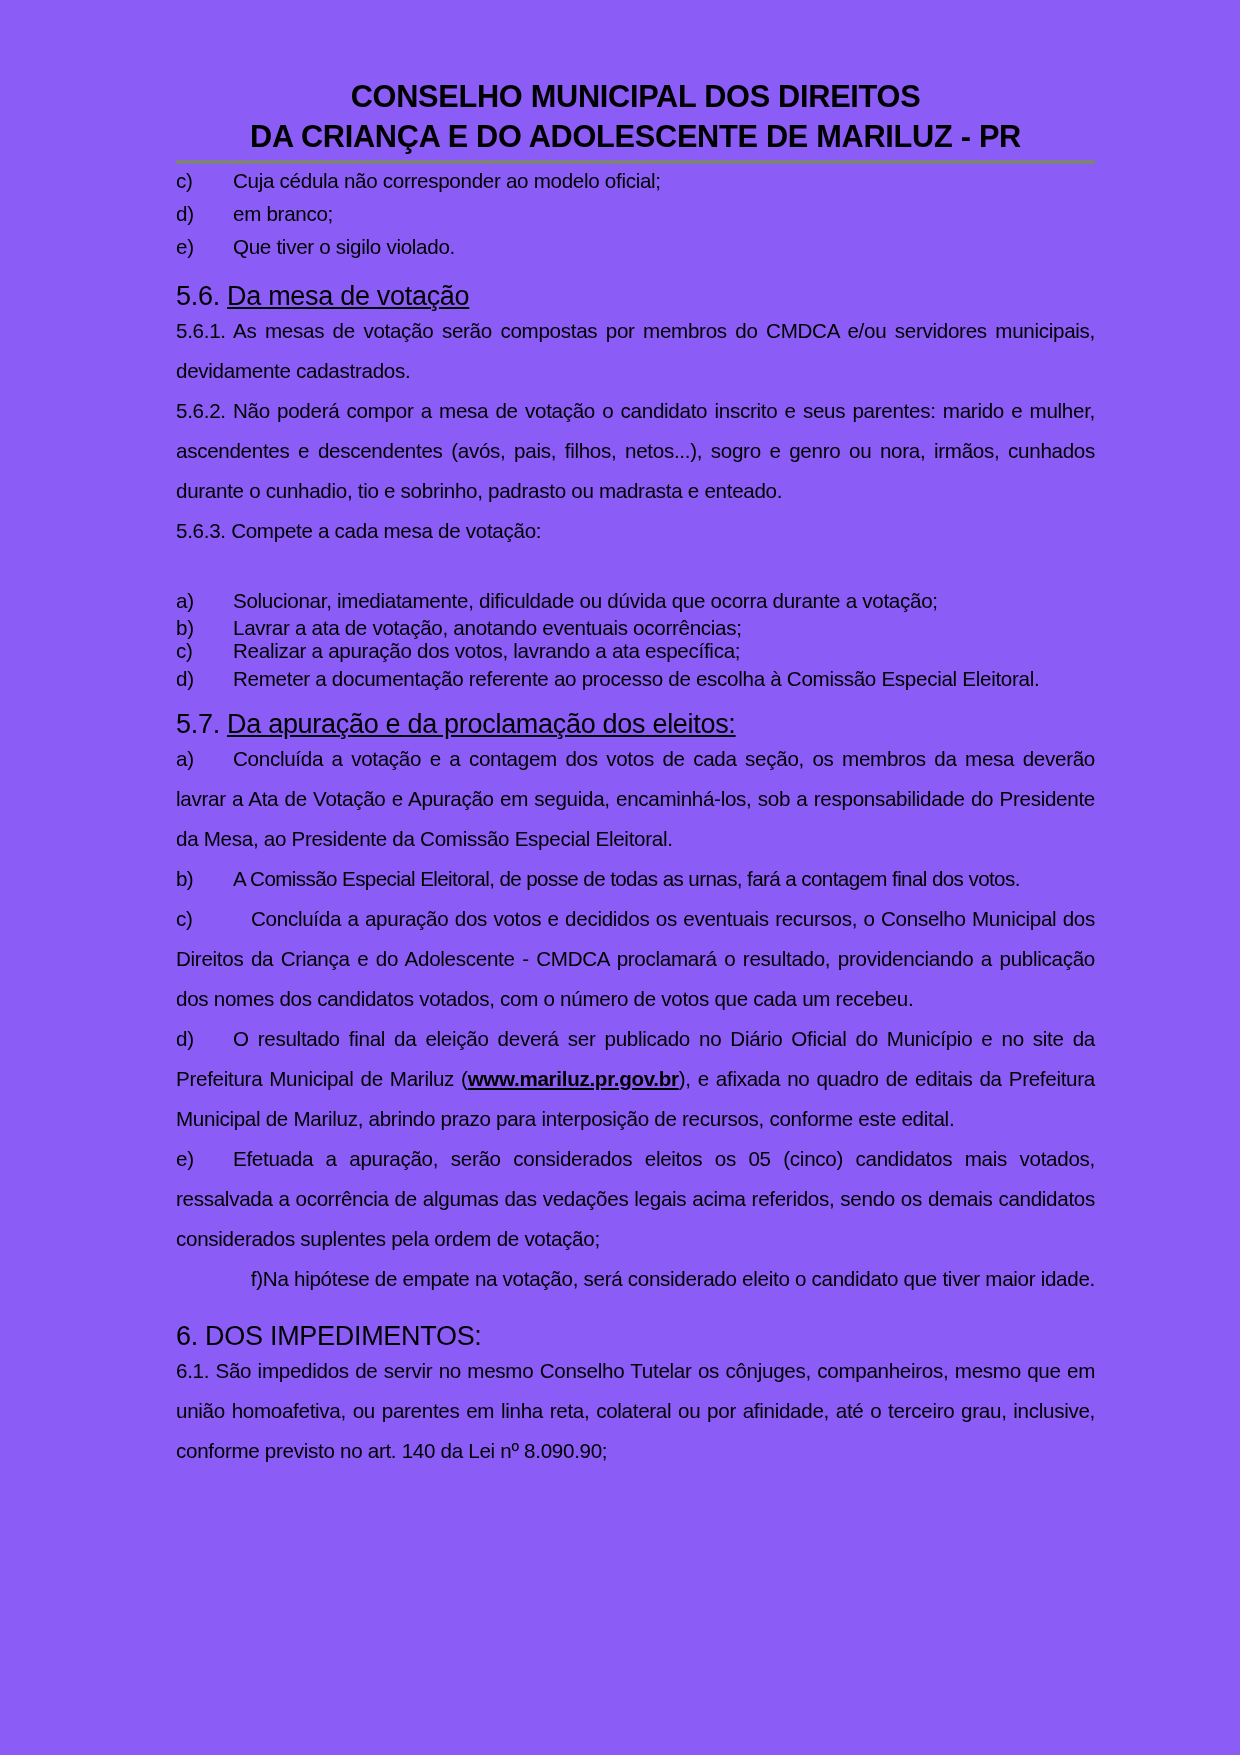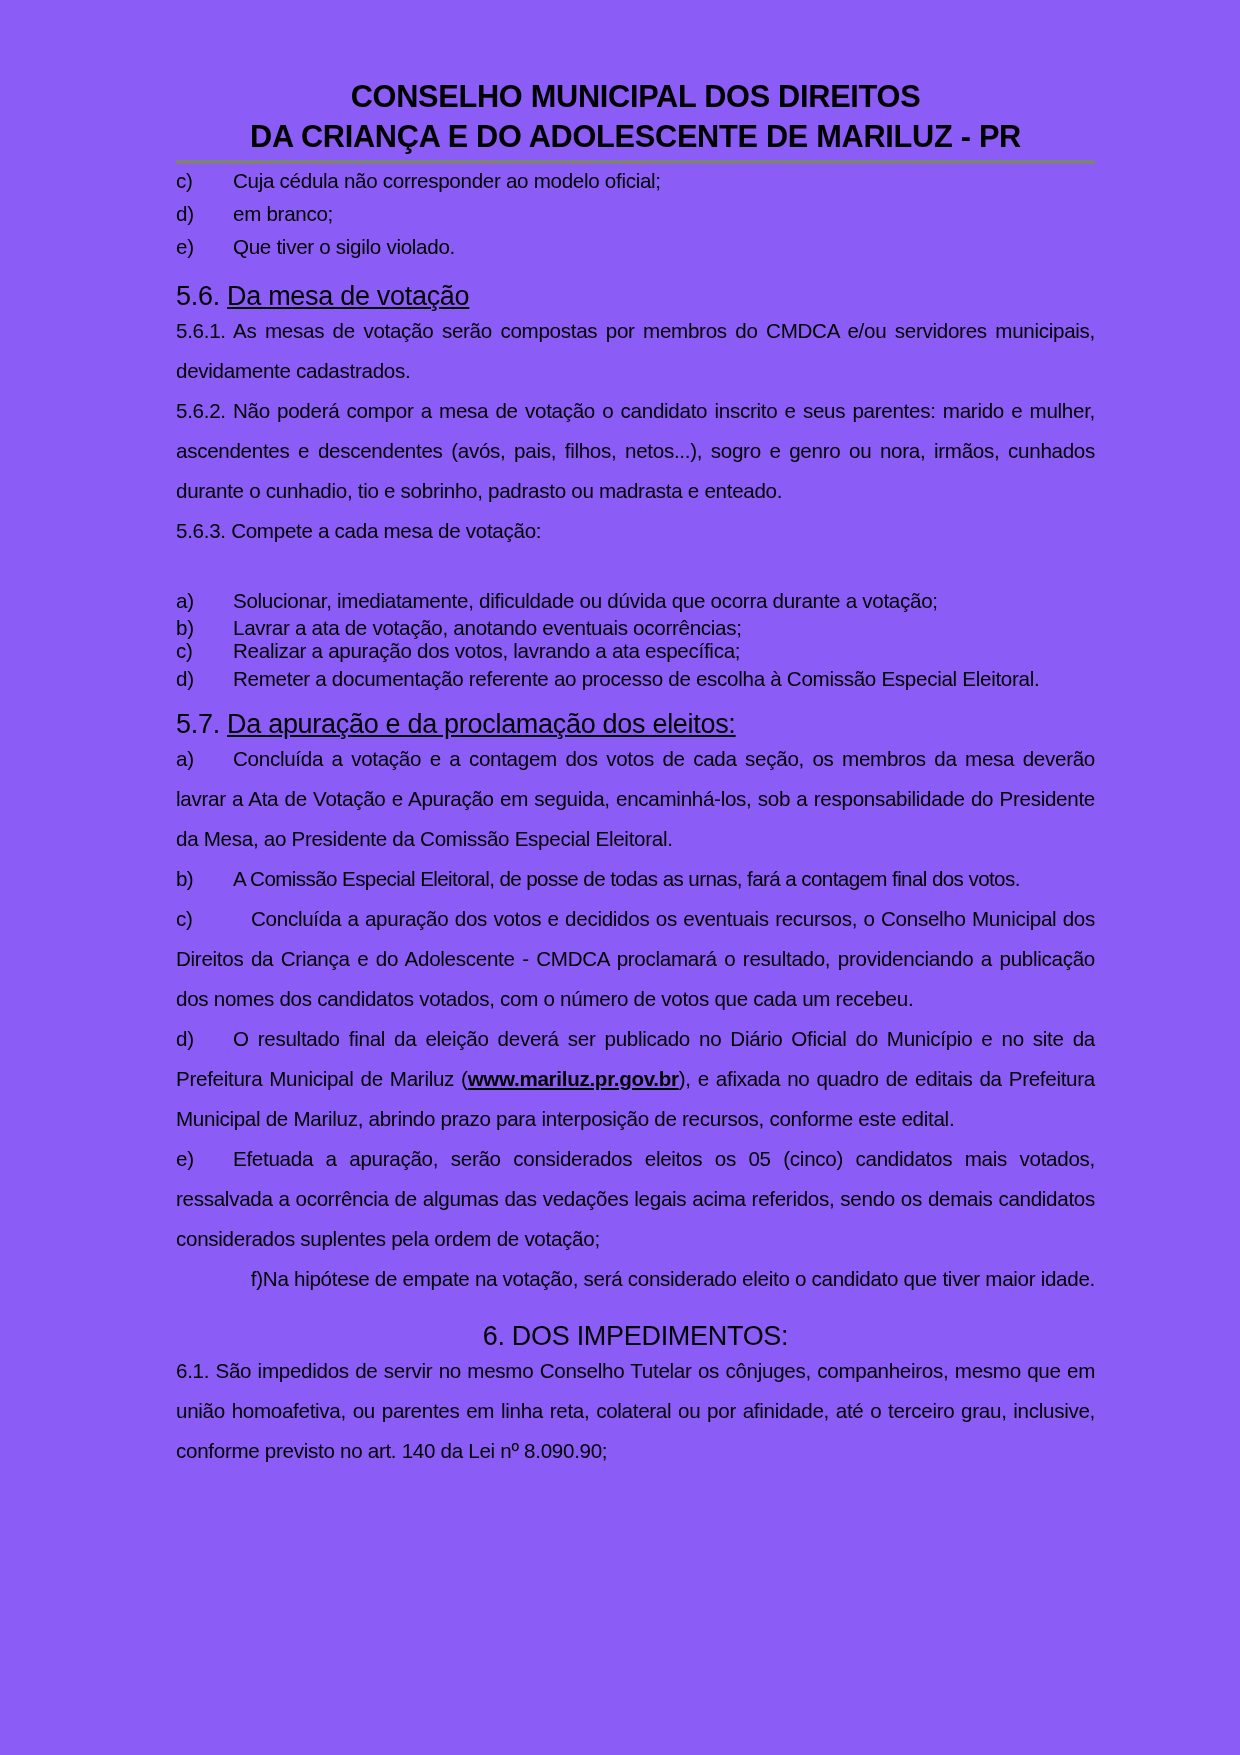--- a/index.html
+++ b/index.html
@@ -49,21 +49,21 @@
   .li-d56{margin-top:2px;}
   .marker{display:inline-block;width:57px;}
   .marker.wide{width:75px;}
   .h-sect{
     font-size:27px;
     line-height:30px;
     margin-top:18px;
     letter-spacing:-0.3px;
   }
   .h-57{margin-top:15px;}
-  .h-6{margin-top:22px;text-align:center;}
+  .h-6{margin-top:22px;}
   .underl{text-decoration:underline;}
   .para{
     font-size:20.6px;
     line-height:40px;
     text-align:justify;
     letter-spacing:-0.3px;
     margin:0;
   }
   .para.left{text-align:right;}
   .para.squeeze{letter-spacing:-0.6px;}

